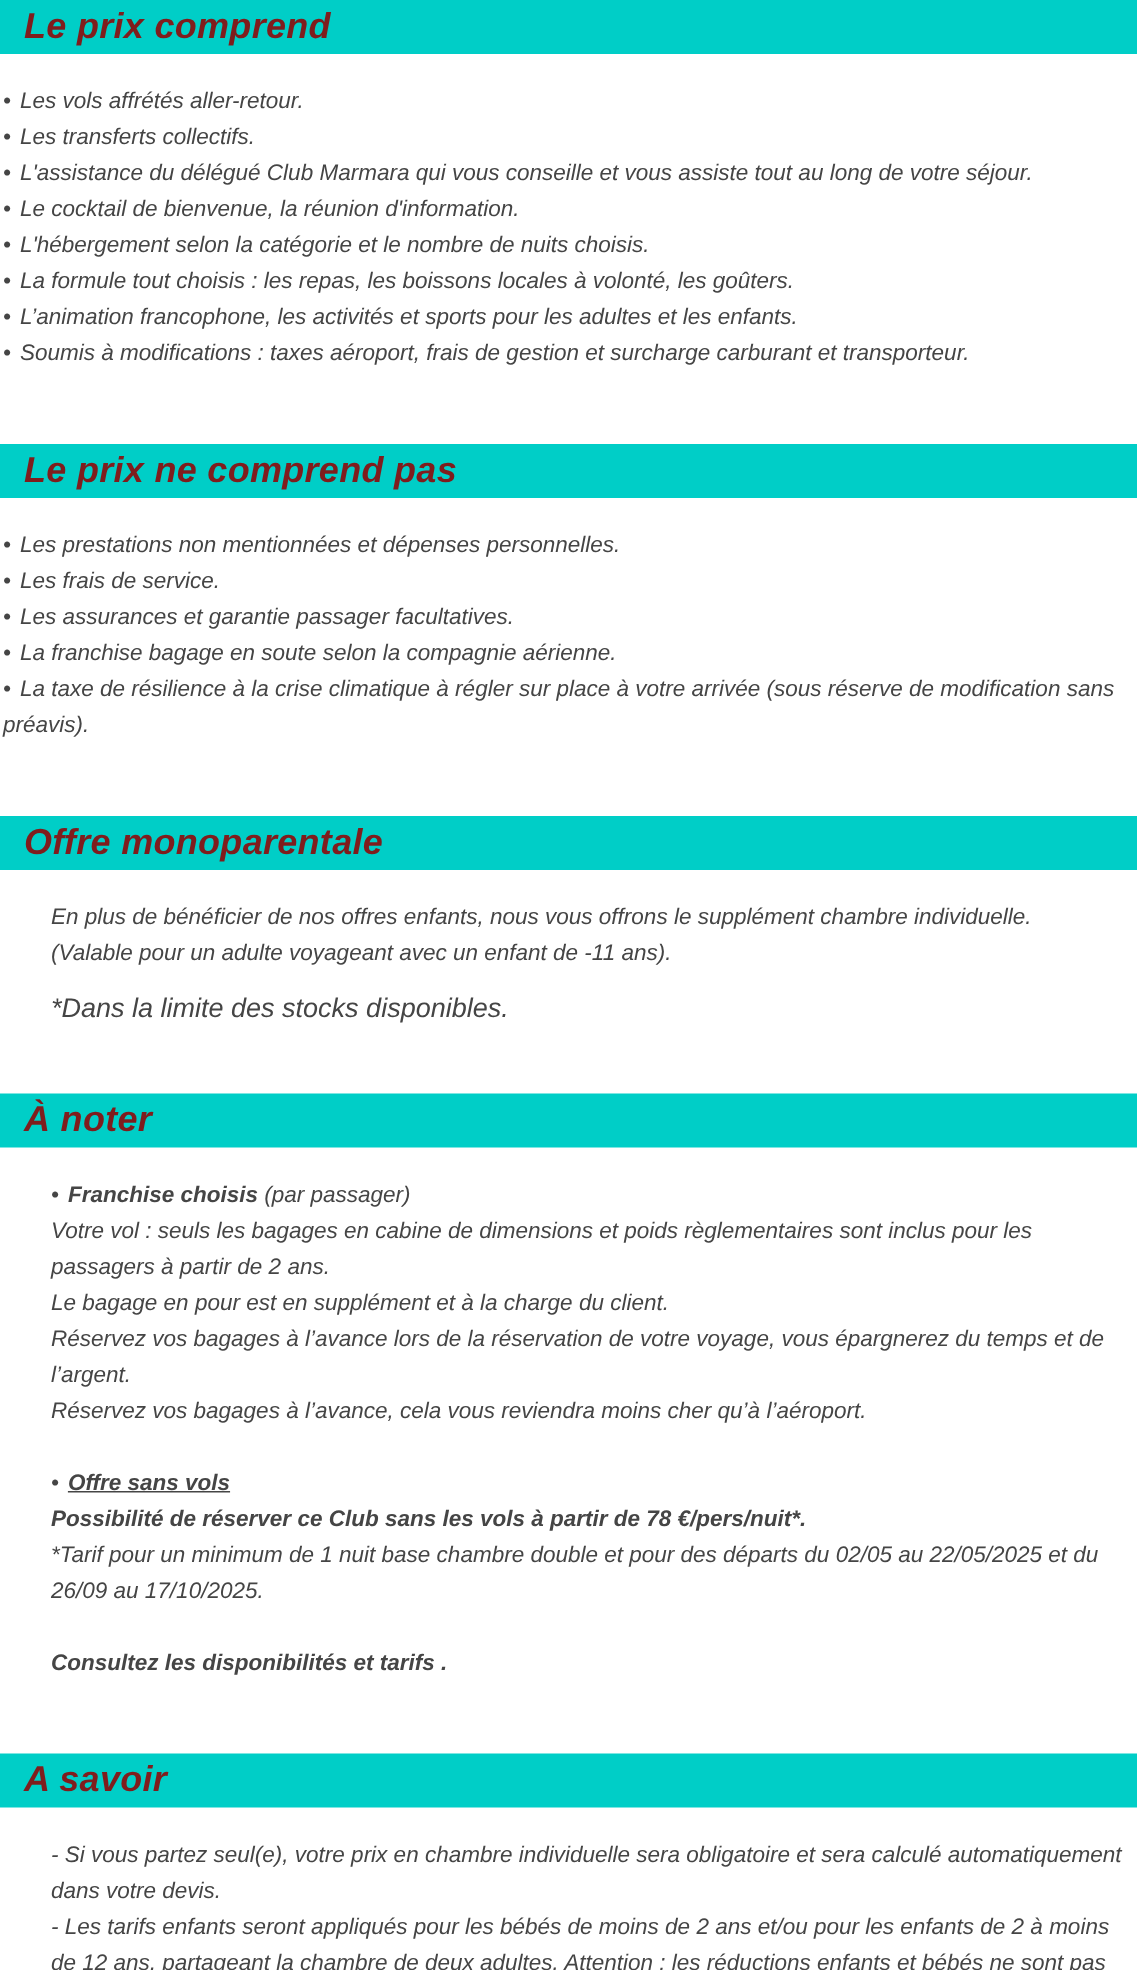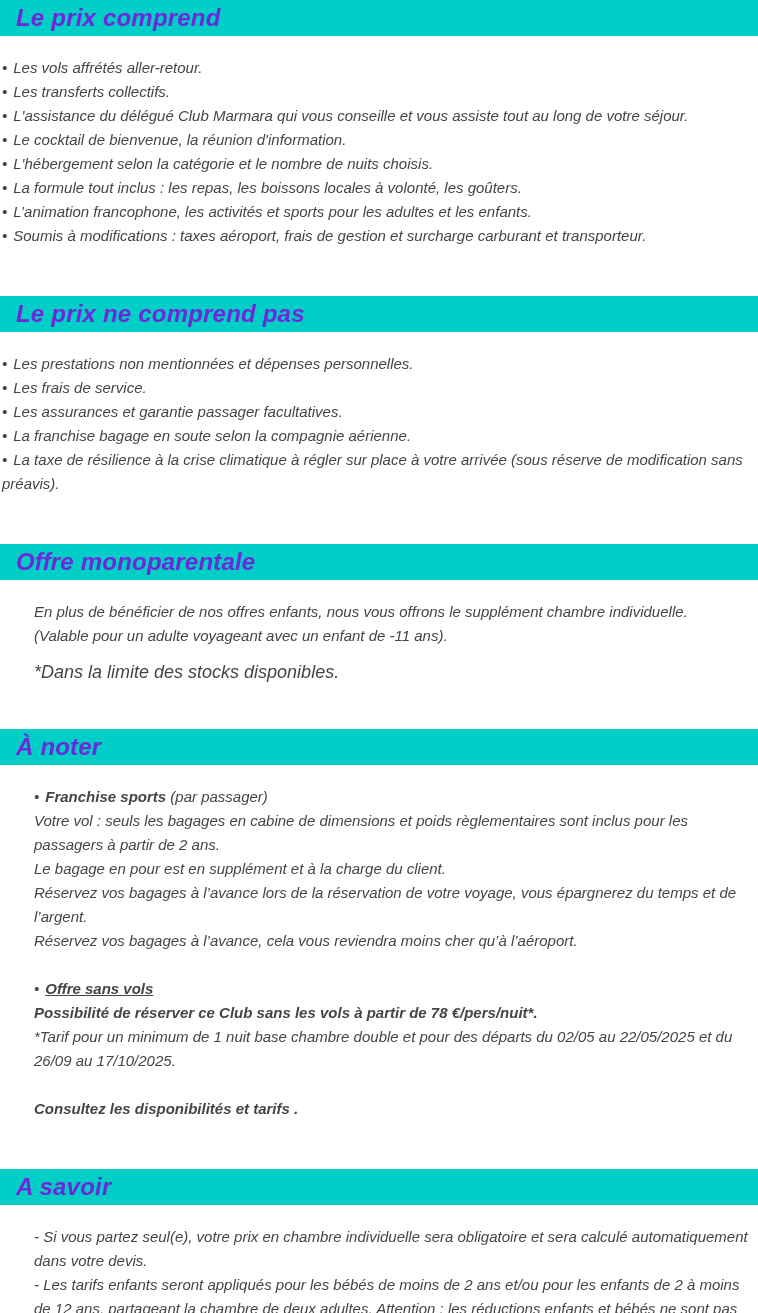--- a/index.html
+++ b/index.html
@@ -7,21 +7,21 @@
   body {
     width: 758px;
     font-family: "Liberation Sans", sans-serif;
     font-style: italic;
     color: var(--text, #454545);
     --accent: #00CEC7;
   }
   .page { width: 758px; }
   .section-header {
     background: var(--accent, #00CEC7);
-    color: #6d28d9;
+    color: #7f1d1d;
     font-weight: bold;
     font-style: italic;
     font-size: 24px;
     height: 36px;
     line-height: 36px;
     padding-left: 16px;
     letter-spacing: 0.2px;
     white-space: nowrap;
     overflow: hidden;
   }
@@ -46,21 +46,21 @@
 <div class="page">
 
   <h2 class="section-header">Le prix comprend</h2>
   <div class="section-body">
     <ul class="bullet-list">
       <li><span class="bullet">•</span><span>Les vols affrétés aller-retour.</span></li>
       <li><span class="bullet">•</span><span>Les transferts collectifs.</span></li>
       <li><span class="bullet">•</span><span>L'assistance du délégué Club Marmara qui vous conseille et vous assiste tout au long de votre séjour.</span></li>
       <li><span class="bullet">•</span><span>Le cocktail de bienvenue, la réunion d'information.</span></li>
       <li><span class="bullet">•</span><span>L'hébergement selon la catégorie et le nombre de nuits choisis.</span></li>
-      <li><span class="bullet">•</span><span>La formule tout inclus : les repas, les boissons locales à volonté, les goûters.</span></li>
+      <li><span class="bullet">•</span><span>La formule tout choisis : les repas, les boissons locales à volonté, les goûters.</span></li>
       <li><span class="bullet">•</span><span>L’animation francophone, les activités et sports pour les adultes et les enfants.</span></li>
       <li><span class="bullet">•</span><span>Soumis à modifications : taxes aéroport, frais de gestion et surcharge carburant et transporteur.</span></li>
     </ul>
   </div>
 
   <h2 class="section-header">Le prix ne comprend pas</h2>
   <div class="section-body">
     <ul class="bullet-list">
       <li><span class="bullet">•</span><span>Les prestations non mentionnées et dépenses personnelles.</span></li>
       <li><span class="bullet">•</span><span>Les frais de service.</span></li>
@@ -72,21 +72,21 @@
 
   <h2 class="section-header">Offre monoparentale</h2>
   <div class="section-body">
     <p>En plus de bénéficier de nos offres enfants, nous vous offrons le supplément chambre individuelle.</p>
     <p>(Valable pour un adulte voyageant avec un enfant de -11 ans).</p>
     <p class="footnote">*Dans la limite des stocks disponibles.</p>
   </div>
 
   <h2 class="section-header">À noter</h2>
   <div class="section-body">
-    <p><span class="bullet">•</span><span class="bold">Franchise sports</span><span> (par passager)</span></p>
+    <p><span class="bullet">•</span><span class="bold">Franchise choisis</span><span> (par passager)</span></p>
     <p>Votre vol : seuls les bagages en cabine de dimensions et poids règlementaires sont inclus pour les passagers à partir de 2 ans.</p>
     <p>Le bagage en pour est en supplément et à la charge du client.</p>
     <p>Réservez vos bagages à l’avance lors de la réservation de votre voyage, vous épargnerez du temps et de l’argent.</p>
     <p>Réservez vos bagages à l’avance, cela vous reviendra moins cher qu’à l’aéroport.</p>
 
     <p class="block-gap"><span class="bullet">•</span><span class="bold underline">Offre sans vols</span></p>
     <p class="bold">Possibilité de réserver ce Club sans les vols à partir de 78 €/pers/nuit*.</p>
     <p>*Tarif pour un minimum de 1 nuit base chambre double et pour des départs du 02/05 au 22/05/2025 et du 26/09 au 17/10/2025.</p>
 
     <p class="bold block-gap">Consultez les disponibilités et tarifs .</p>

